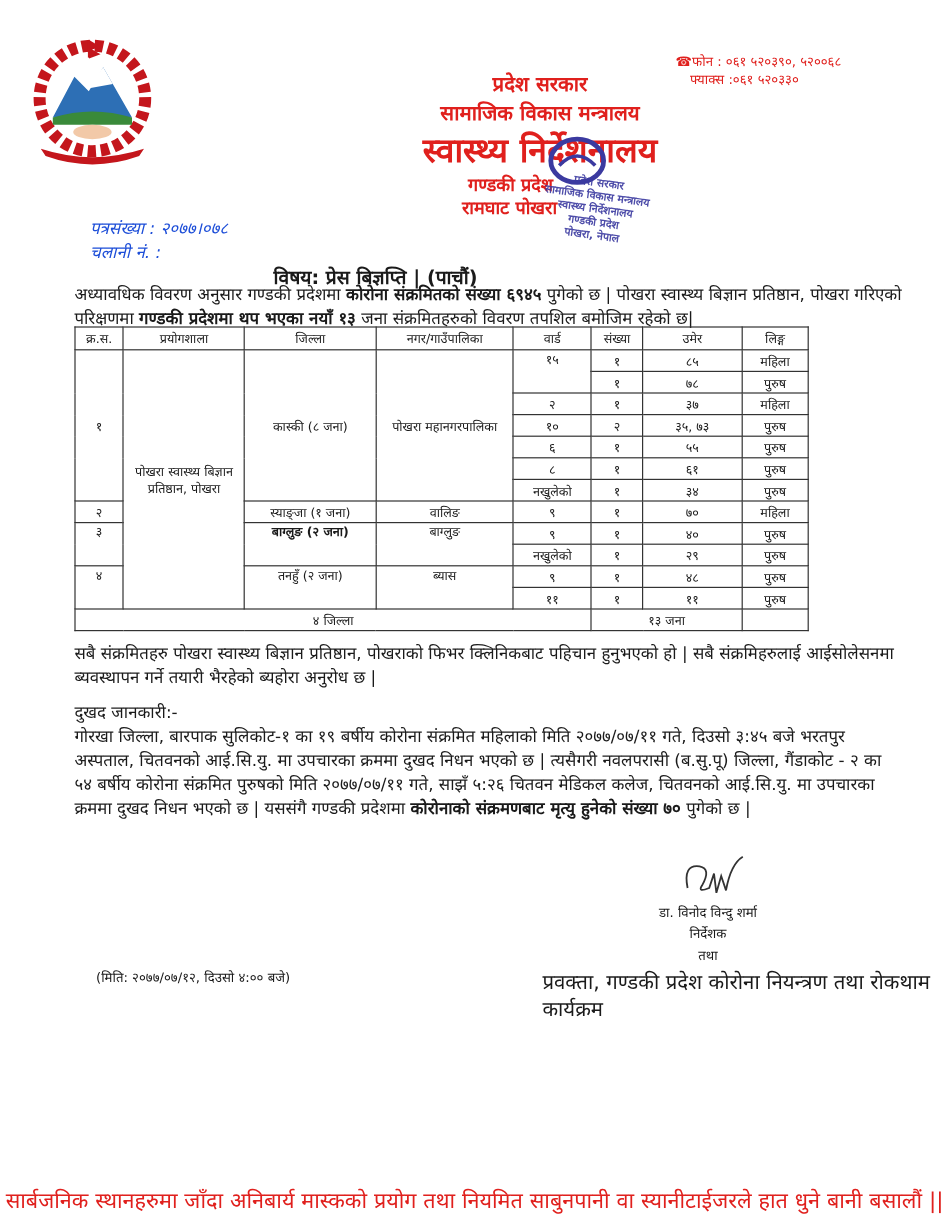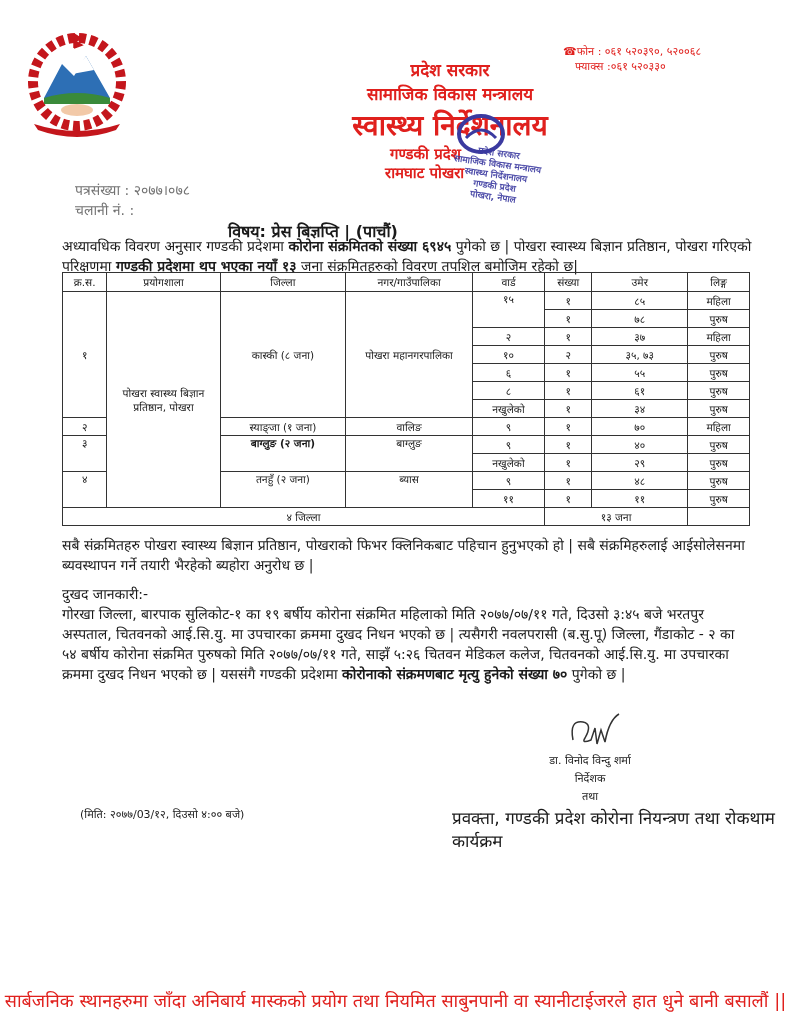--- a/index.html
+++ b/index.html
@@ -8,25 +8,25 @@
   .abs { position:absolute; }
   .contact { left:563px; top:8px; font-size:11px; line-height:15px; color:#e0201d;margin-top:36px; }
   .logo { left:22px; top:30px; width:110px; height:115px; }
   .hdr { left:300px; width:300px; text-align:center; color:#e0201d; font-weight:bold; }
   .h1 { top:58px; font-size:17px; }
   .h2 { top:82px; font-size:17px; }
   .h3 { top:105px; font-size:28px; }
   .h4 { top:143px; font-size:15px; left:390px; width:90px; text-align:left;}
   .h5 { top:162px; font-size:15px; left:385px; width:130px; text-align:left;}
   .stamp { left:426px; top:112px; width:110px; height:100px; }
-  .ref { left:75px; font-size:14px; color:#737373; }
+  .ref { left:75px; font-size:14px; color:#1d4ed8;font-style:italic; }
   .subject { left:228px; top:220px; font-size:16px; font-weight:bold; }
   .para { left:62px; width:690px; font-size:14px; line-height:20px; }
   .para b { font-weight:bold; }
-  table { border-collapse:collapse; position:absolute; left:62px; top:272px; width:688px; font-size:10.5px; }
+  table { border-collapse:collapse; position:absolute; left:62px; top:272px; width:612px; font-size:10.5px; }
   td, th { border:1px solid #333; text-align:center; padding:0; height:17px; font-weight:normal; }
   th { height:18px; }
   .sig { left:480px; width:220px; text-align:center; font-size:11px; }
   .date { left:80px; top:806px; font-size:11px; }
   .footer { left:0; width:791px; top:988px; text-align:center; font-size:18px; color:#e0201d; }
 </style>
 </head>
 <body>
 
 <div class="abs contact">
@@ -199,15 +199,15 @@
 <div class="abs" style="left:565px;top:710px;">
   <svg width="60" height="40" viewBox="0 0 60 40">
     <path d="M8 30 Q4 10 18 12 Q28 14 20 28 Q16 34 26 30 L30 18 L32 34 L36 20 L40 32 Q44 10 54 4" stroke="#333" stroke-width="1.5" fill="none"></path>
   </svg>
 </div>
 <div class="abs sig" style="top:752px;">डा. विनोद विन्दु शर्मा</div>
 <div class="abs sig" style="top:770px;">निर्देशक</div>
 <div class="abs sig" style="top:788px;">तथा</div>
 <div class="abs" style="left:452px;top:806px;font-size:17px;">प्रवक्ता, गण्डकी प्रदेश कोरोना नियन्त्रण तथा रोकथाम कार्यक्रम</div>
 
-<div class="abs date">(मिति: २०७७/03/१२, दिउसो ४:०० बजे)</div>
+<div class="abs date">(मिति: २०७७/०७/१२, दिउसो ४:०० बजे)</div>
 
 <div class="abs footer">सार्बजनिक स्थानहरुमा जाँदा अनिबार्य मास्कको प्रयोग तथा नियमित साबुनपानी वा स्यानीटाईजरले हात धुने बानी बसालौं ||</div>
 
 </body></html>

